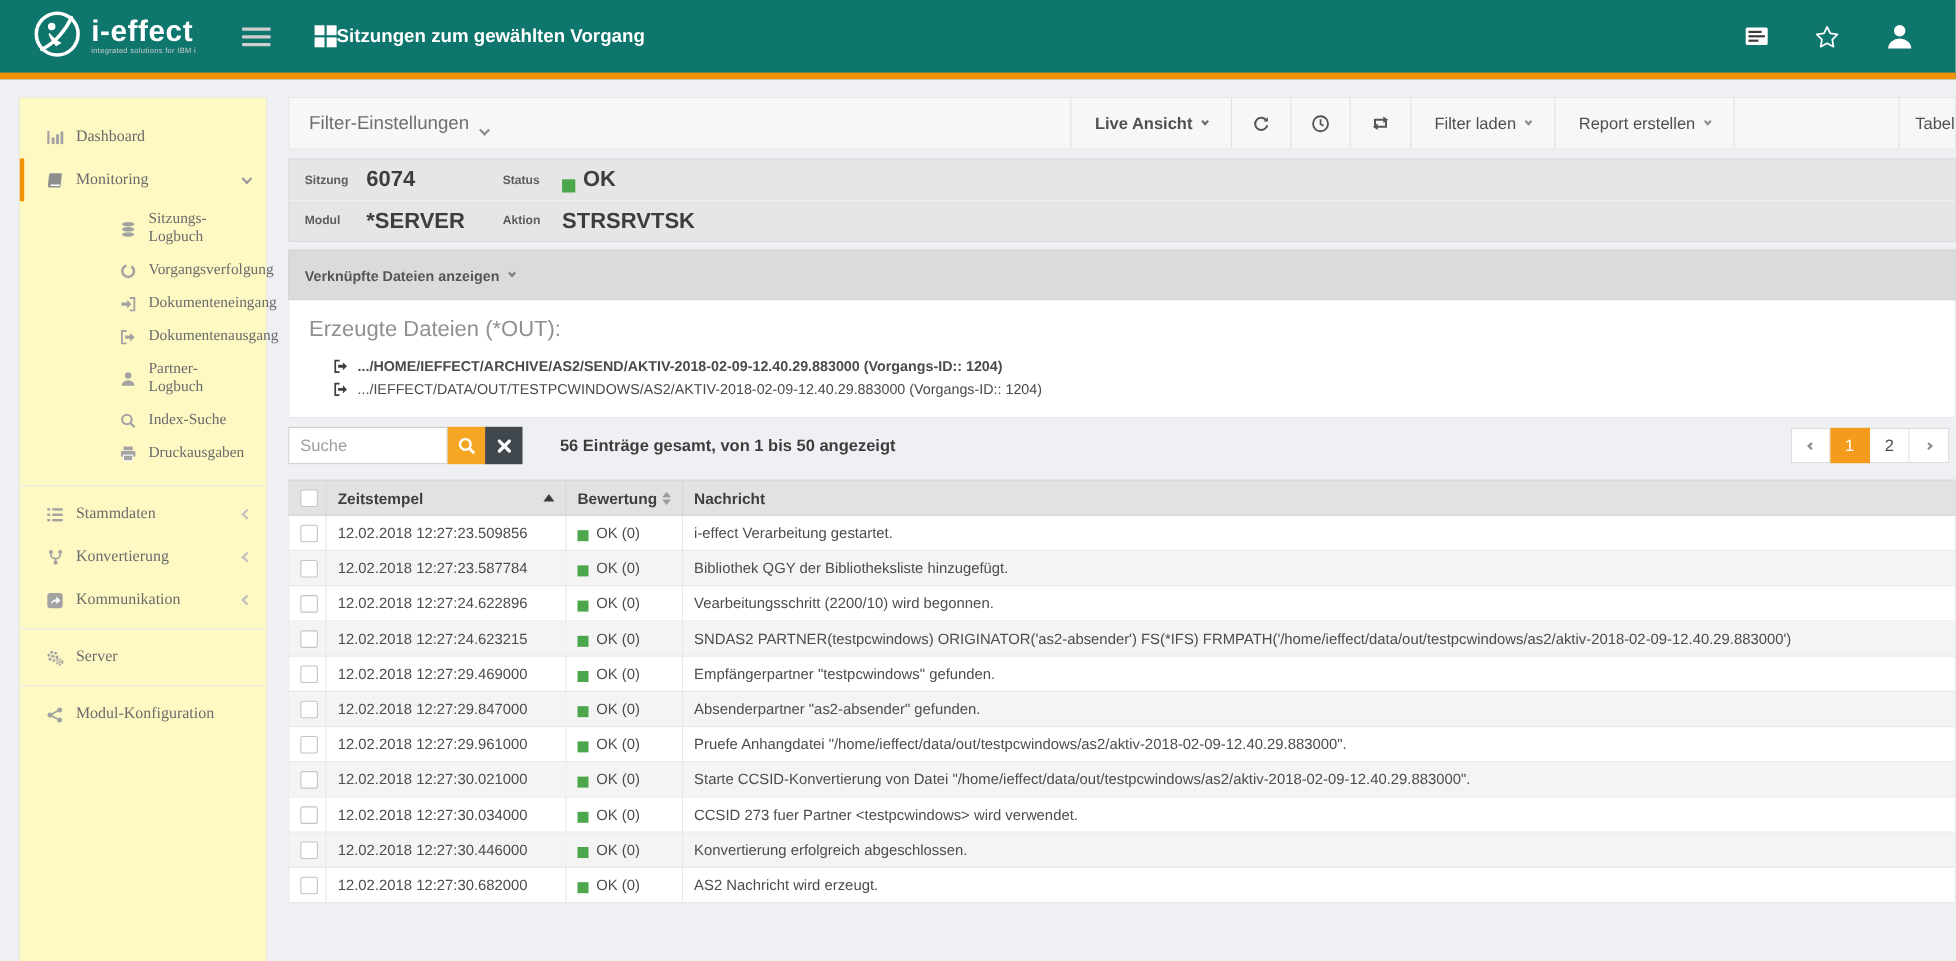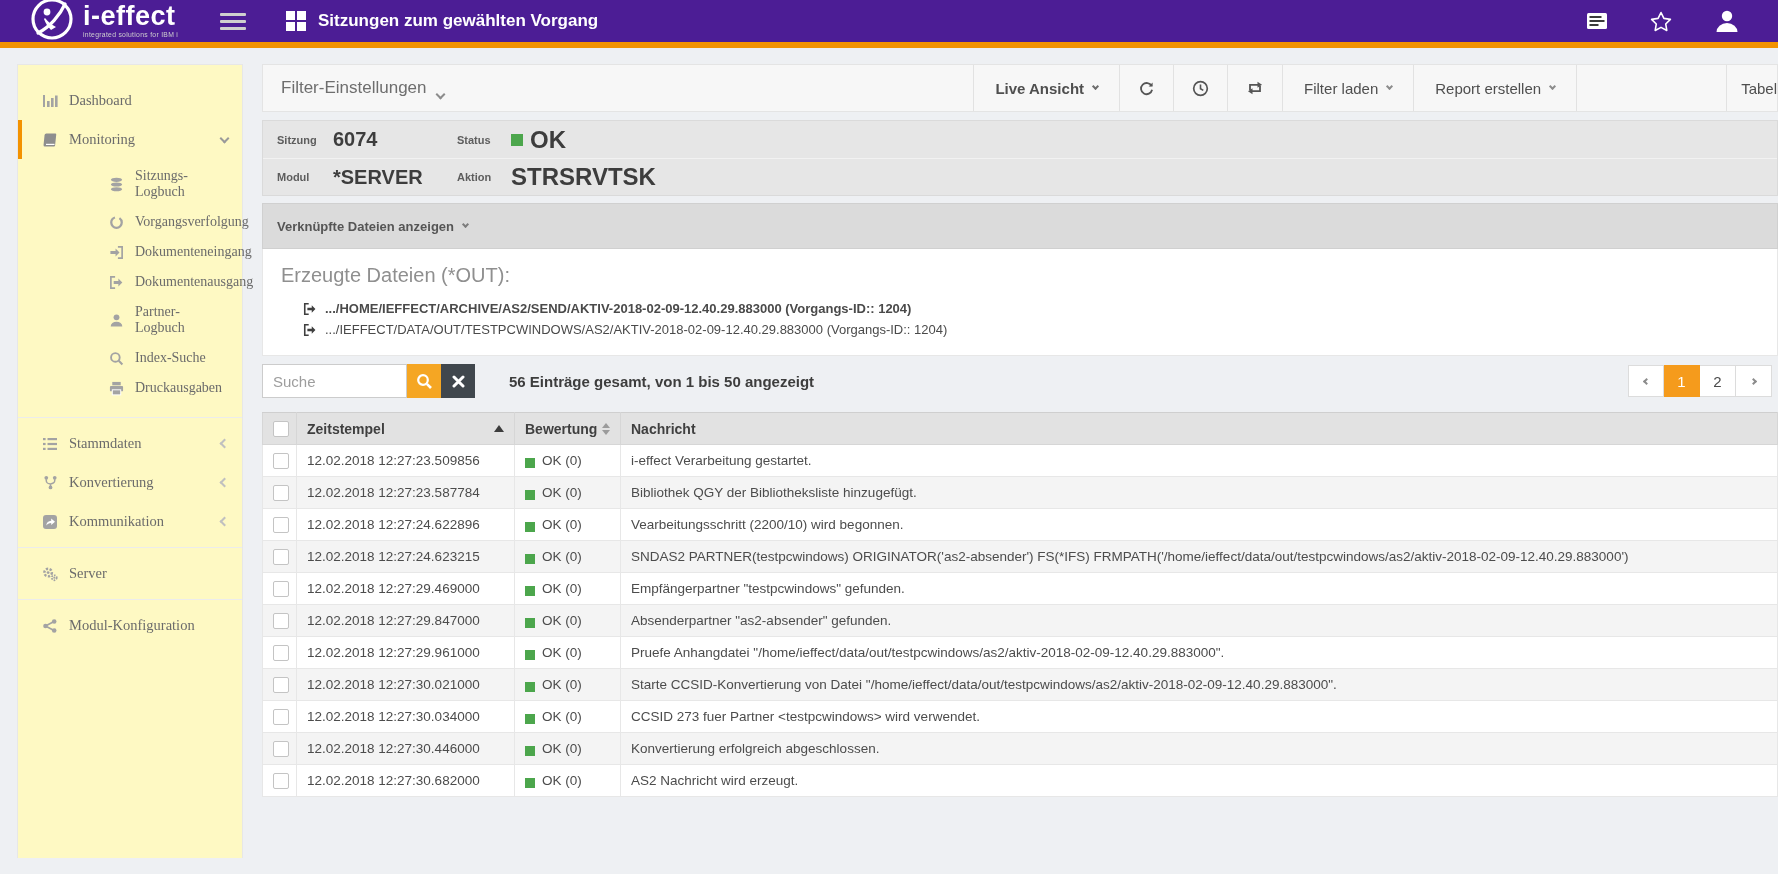--- a/index.html
+++ b/index.html
@@ -1,29 +1,29 @@
 <!DOCTYPE html>
 <html><head>
 <meta charset="utf-8">
 <style>
   * { margin:0; padding:0; box-sizing:border-box; }
   html,body { width:1778px; height:874px; overflow:hidden; }
   body { font-family:"Liberation Sans","DejaVu Sans",sans-serif; background:#eef0f3; color:#4c4c4c; }
 
   
-  .topbar { height:48px; background:#4c1d95; display:flex; align-items:center; border-bottom:6px solid #f39200; }
+  .topbar { height:72px; background:#0f766e; display:flex; align-items:center; border-bottom:6px solid #f39200; }
   .logo { display:flex; align-items:center; gap:9px; padding-left:30px; width:230px; }
   .logo-text { color:#fff; line-height:1; }
   .logo-name { font-size:27px; font-weight:bold; letter-spacing:.5px; }
   .logo-sub { font-size:6.8px; color:#cfcfcf; margin-top:2px; letter-spacing:.3px; }
   .hamburger { width:26px; display:flex; flex-direction:column; gap:4px; margin:0 0 0 -10px; cursor:pointer; }
   .hamburger i { height:3px; background:#cfcfcf; border-radius:1px; display:block; }
   .grid-icon { display:grid; grid-template-columns:9px 9px; grid-gap:2px; margin-left:40px; }
   .grid-icon b { width:9px; height:9px; background:#fff; display:block; }
-  .page-title { color:#fff; font-size:17px; font-weight:bold; margin-left:12px; }
+  .page-title { color:#fff; font-size:17px; font-weight:bold; }
   .topbar-right { margin-left:auto; display:flex; align-items:center; gap:42px; padding-right:38px; }
   .tb-ic { cursor:pointer; display:flex; }
 
   
   .layout { display:flex; height:810px; }
   .sidebar { width:226px; min-width:226px; margin-left:17px; margin-top:16px; background:#fef9c3; border:1px solid #e7e7e7; border-bottom:0; padding-top:16px;font-family:Liberation Serif, serif; }
   .main { flex:1; margin:16px 0 0 19px; overflow:hidden; }
 
   
   .nav-item { display:flex; align-items:center; gap:11px; padding:11px 14px 11px 20px; font-size:14.5px; color:#6b6b6b; cursor:pointer; border-left:4px solid transparent; }
@@ -49,21 +49,21 @@
   .ft-spacer { width:150px; border-left:1px solid #e2e2e2; }
   .ft-cut { border-left:1px solid #e2e2e2; padding:0 0 0 14px; display:flex; align-items:center; font-size:15px; color:#4f4f4f; cursor:pointer; }
 
   
   .session { margin-top:8px; background:#e6e6e6; border:1px solid #dadada; }
   .sess-row { height:37px; display:flex; align-items:center; padding-left:14px; }
   .sess-row + .sess-row { border-top:1px solid #f2f2f2; }
   .sess-label { font-size:11px; font-weight:bold; color:#5d5d5d; width:44px; }
   .sess-val { font-size:20px; font-weight:bold; color:#3d3d3d; margin-left:12px; width:118px; }
   .sess-label2 { font-size:11px; font-weight:bold; color:#5d5d5d; width:42px; margin-left:6px; }
-  .sess-val2 { font-size:24px; font-weight:bold; color:#3d3d3d; margin-left:12px; display:flex; align-items:center; gap:7px; }
+  .sess-val2 { font-size:20px; font-weight:bold; color:#3d3d3d; margin-left:12px; display:flex; align-items:flex-end; gap:7px; }
   .okbox { width:12px; height:12px; background:#4ca64c; display:inline-block; }
 
   
   .files-toggle { margin-top:7px; background:#dbdbdb; border:1px solid #d0d0d0; height:46px; display:flex; align-items:center; gap:9px; padding-left:14px; font-size:13px; font-weight:bold; color:#555; cursor:pointer; }
   .files-panel { background:#fff; border:1px solid #e7e7e7; border-top:0; padding:15px 18px 15px 18px; }
   .files-head { font-size:20px; font-weight:300; color:#8f8f8f; margin-bottom:11px; }
   .file-item { display:flex; align-items:center; gap:8px; font-size:13px; color:#4a4a4a; padding:3px 0 3px 22px; cursor:pointer; }
   .file-item.bold { font-weight:bold; }
   .file-item svg { flex:none; }
 

